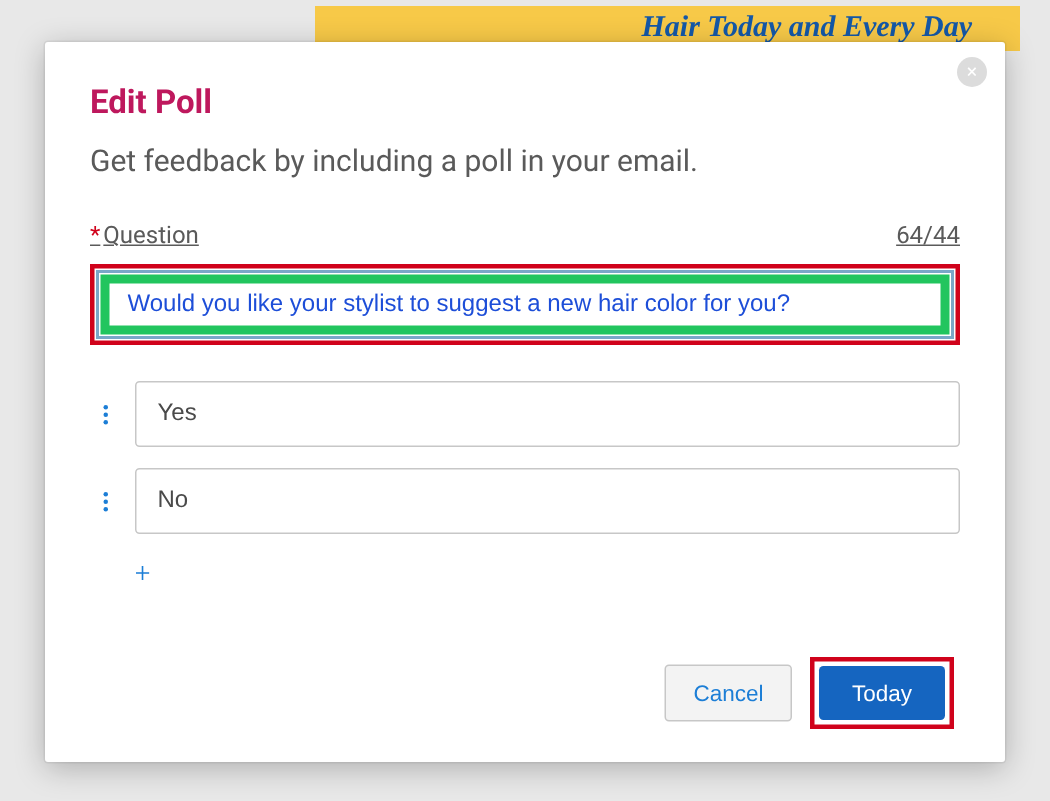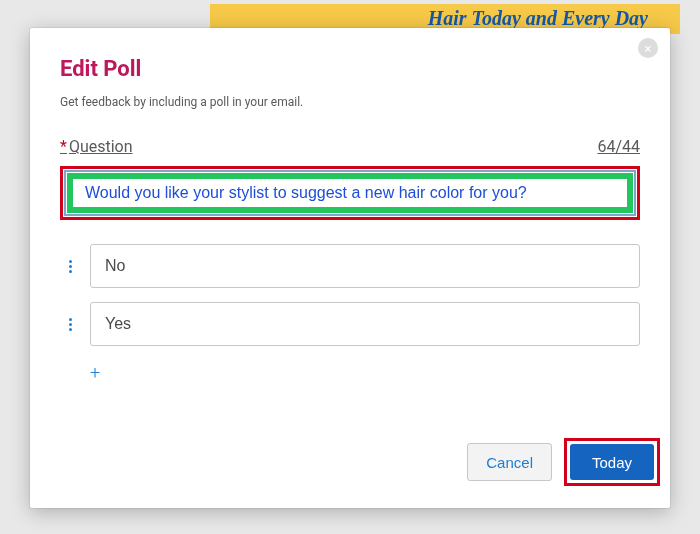--- a/index.html
+++ b/index.html
@@ -61,21 +61,21 @@
       padding: 28px 30px 20px;
     }
     .title {
       color: #be185d;
       font-size: 22px;
       font-weight: 700;
       margin-bottom: 14px;
     }
     .subtitle {
       color: #5a5a5a;
-      font-size: 12px;
+      font-size: 20px;
       margin-bottom: 28px;
     }
     .label-row {
       display: flex;
       justify-content: space-between;
       align-items: baseline;
       color: #5a5a5a;
       font-size: 16px;
       margin-bottom: 10px;
       text-decoration: underline;
@@ -135,21 +135,21 @@
       margin-left: 30px;
       margin-top: 2px;
       cursor: pointer;
     }
     .add-answer .plus {
       font-size: 18px;
       font-weight: 300;
     }
     .footer {
       position: absolute;
-      right: 10px;
+      right: 34px;
       bottom: 22px;
       display: flex;
       align-items: center;
       gap: 12px;
     }
     .btn-cancel {
       height: 38px;
       padding: 0 18px;
       border: 1px solid #c7c7c7;
       background: #f3f3f3;
@@ -199,29 +199,29 @@
     </div>
 
 
     <div class="answers">
       <div class="ans-row">
         <div class="drag-handle">
           <span></span>
             <span></span>
             <span></span>
         </div>
-        <input class="ans-input" type="text" value="No" style="">
+        <input class="ans-input" type="text" value="Yes" style="">
       </div>
       <div class="ans-row">
         <div class="drag-handle">
           <span></span>
             <span></span>
             <span></span>
         </div>
-        <input class="ans-input" type="text" value="Yes" style="">
+        <input class="ans-input" type="text" value="No" style="">
       </div>
       <div class="add-answer">
         <span class="plus">+</span>
       </div>
     </div>
   </div>
 
   <div class="footer">
     <button class="btn-cancel">Cancel</button>
     <div class="save-wrap">

